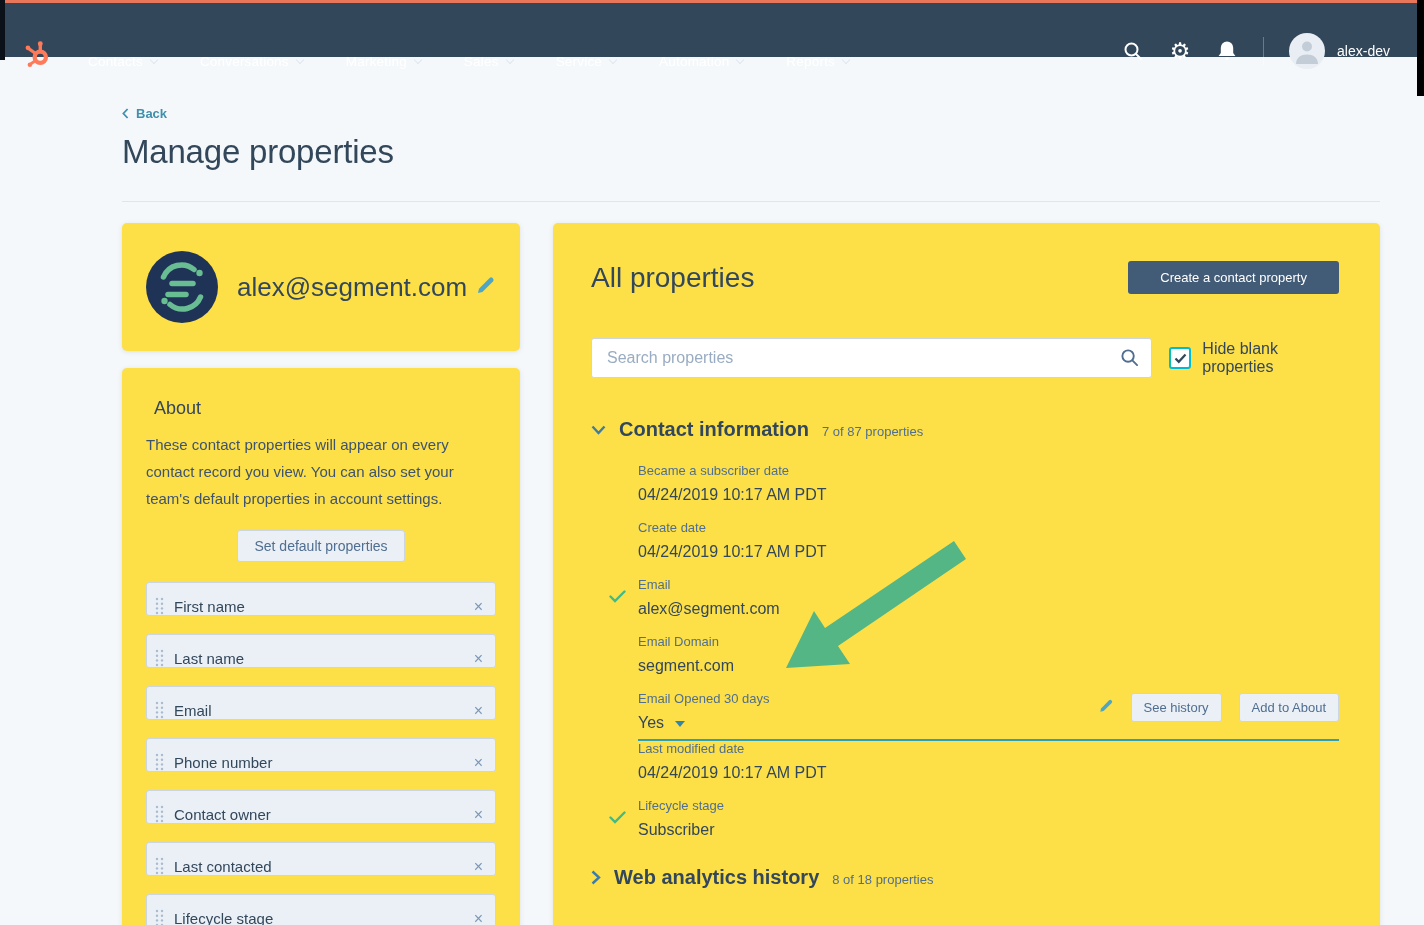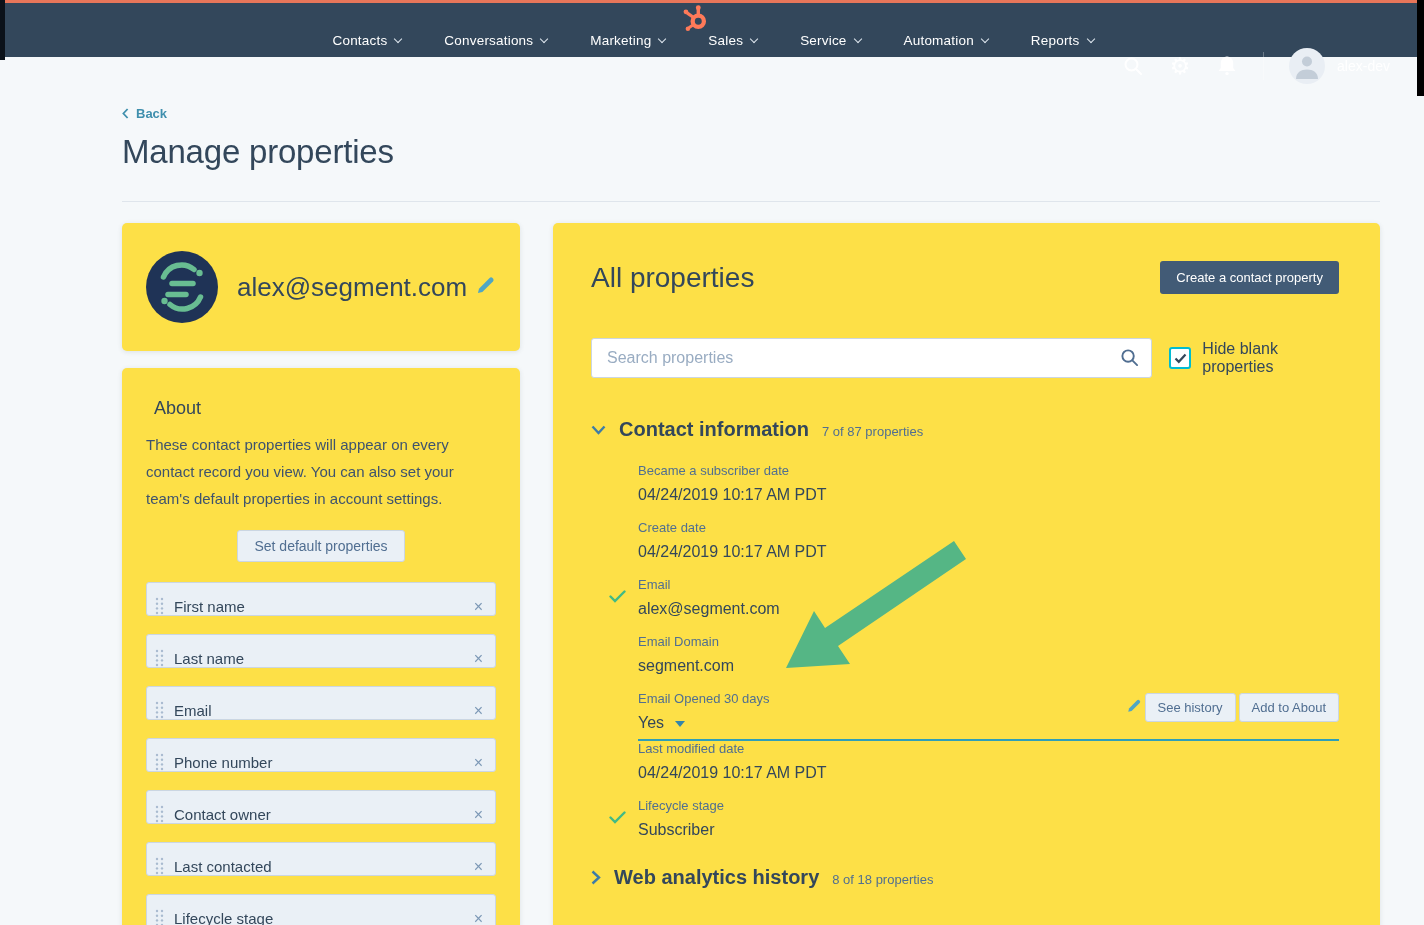--- a/index.html
+++ b/index.html
@@ -6,21 +6,21 @@
   html,body { margin:0; padding:0; }
   body {
     width:1424px; height:925px; overflow:hidden; position:relative;
     background:#f5f8fa; color:#33475b;
     font-family:"Liberation Sans","DejaVu Sans",sans-serif;
   }
 
   
   .topnav { position:absolute; top:0; left:0; width:1424px; height:57px; background:#33475b; z-index:20; }
   .orange-strip { height:3px; width:100%; background:#e8765a; }
-  .nav-inner { height:66px; display:flex; align-items:center; padding:0 20px 0 22px;flex-direction:column; }
+  .nav-inner { height:66px; display:flex; align-items:flex-end; padding:0 20px 0 22px; }
   .nav-logo { width:30px; height:30px; margin-right:36px; cursor:pointer; }
   .nav-menu { display:flex; align-items:center; gap:43px; }
   .nav-item { color:#fff; font-size:13.5px; letter-spacing:.2px; display:flex; align-items:center; cursor:pointer; white-space:nowrap; }
   .caret { width:6px; height:6px; border-right:1.5px solid #dfe7ef; border-bottom:1.5px solid #dfe7ef;
            transform:rotate(45deg); display:inline-block; margin-left:8px; margin-top:-4px; }
   .nav-right { margin-left:auto; display:flex; align-items:center; gap:25px; padding-right:14px; }
   .nav-icon { width:22px; height:22px; display:flex; align-items:center; justify-content:center; cursor:pointer; }
   .gear-char { font-family:"DejaVu Sans",sans-serif; font-size:23px; color:#fff; line-height:1; }
   .nav-divider { width:1px; height:28px; background:rgba(255,255,255,.28); }
   .nav-user { display:flex; align-items:center; gap:12px; cursor:pointer; }
@@ -56,21 +56,21 @@
   .prop-item { height:34px; background:#eaf0f6; border:1px solid #cbd6e2; border-radius:3px;
                display:flex; align-items:flex-end; padding:0 12px 0 8px; margin-bottom:18px; cursor:grab; }
   .prop-item-label { font-size:15px; color:#33475b; margin-left:10px; }
   .prop-item-x { margin-left:auto; color:#7c98b6; font-size:16px; line-height:1; cursor:pointer; }
 
   
   .col-right { flex:1; padding:38px 41px 60px 38px; min-height:760px; position:relative; }
   .props-header { display:flex; align-items:center; justify-content:space-between;gap:13px; }
   .props-title { font-size:28px; font-weight:300; margin:0; }
   .btn-dark { background:#425b76; color:#fff; border:none; border-radius:3px; font-size:13px;
-              padding:9px 16px; cursor:pointer; font-family:inherit; }
+              padding:9px 32px; cursor:pointer; font-family:inherit; }
 
   .search-row { display:flex; align-items:center; margin-top:44px; }
   .search-wrap { position:relative; width:621px; }
   .search-input { width:100%; height:40px; border:1px solid #cbd6e2; border-radius:3px;
                   padding:0 42px 0 15px; font-size:16px; color:#33475b; font-family:inherit; outline:none; }
   .search-input::placeholder { color:#99acc2; }
   .search-wrap .in-icon { position:absolute; right:13px; top:10px; }
   .checkbox { width:22px; height:22px; border:2px solid #00bcd2; border-radius:3px; background:#fdffff;
               margin-left:17px; flex:none; display:flex; align-items:center; justify-content:center; cursor:pointer; }
   .checkbox-label { font-size:16px; color:#33475b; margin-left:11px; cursor:pointer; }
@@ -86,21 +86,21 @@
   .prop-row { position:relative; margin-bottom:15px; }
   .row-label { font-size:13px; color:#516f90; line-height:16px; margin-bottom:6px; }
   .row-value { font-size:16px; color:#33475b; line-height:20px; }
   .row-check { position:absolute; left:-29px; top:12px; }
 
   .row-editable { margin-bottom:0; }
   .value-line { display:flex; align-items:center; gap:11px; border-bottom:2px solid #2f9fb8;
                 padding-bottom:6px; cursor:pointer; }
   .dd-caret { width:0; height:0; border-left:5px solid transparent; border-right:5px solid transparent;
               border-top:6px solid #3585a8; margin-top:2px; }
-  .row-actions { position:absolute; right:0; top:2px; display:flex; align-items:center; gap:3px; }
+  .row-actions { position:absolute; right:0; top:2px; display:flex; align-items:center; gap:17px; }
   .btn-small { background:#eaf0f6; border:1px solid #cbd6e2; border-radius:3px; color:#506e91;
                font-size:13px; padding:6px 12px; cursor:pointer; font-family:inherit; white-space:nowrap; }
 
   .arrow-overlay { position:absolute; left:0; top:0; width:1424px; height:925px; pointer-events:none; z-index:5; }
 </style>
 </head>
 <body>
 
 <header class="topnav">
   <div class="orange-strip"></div>

